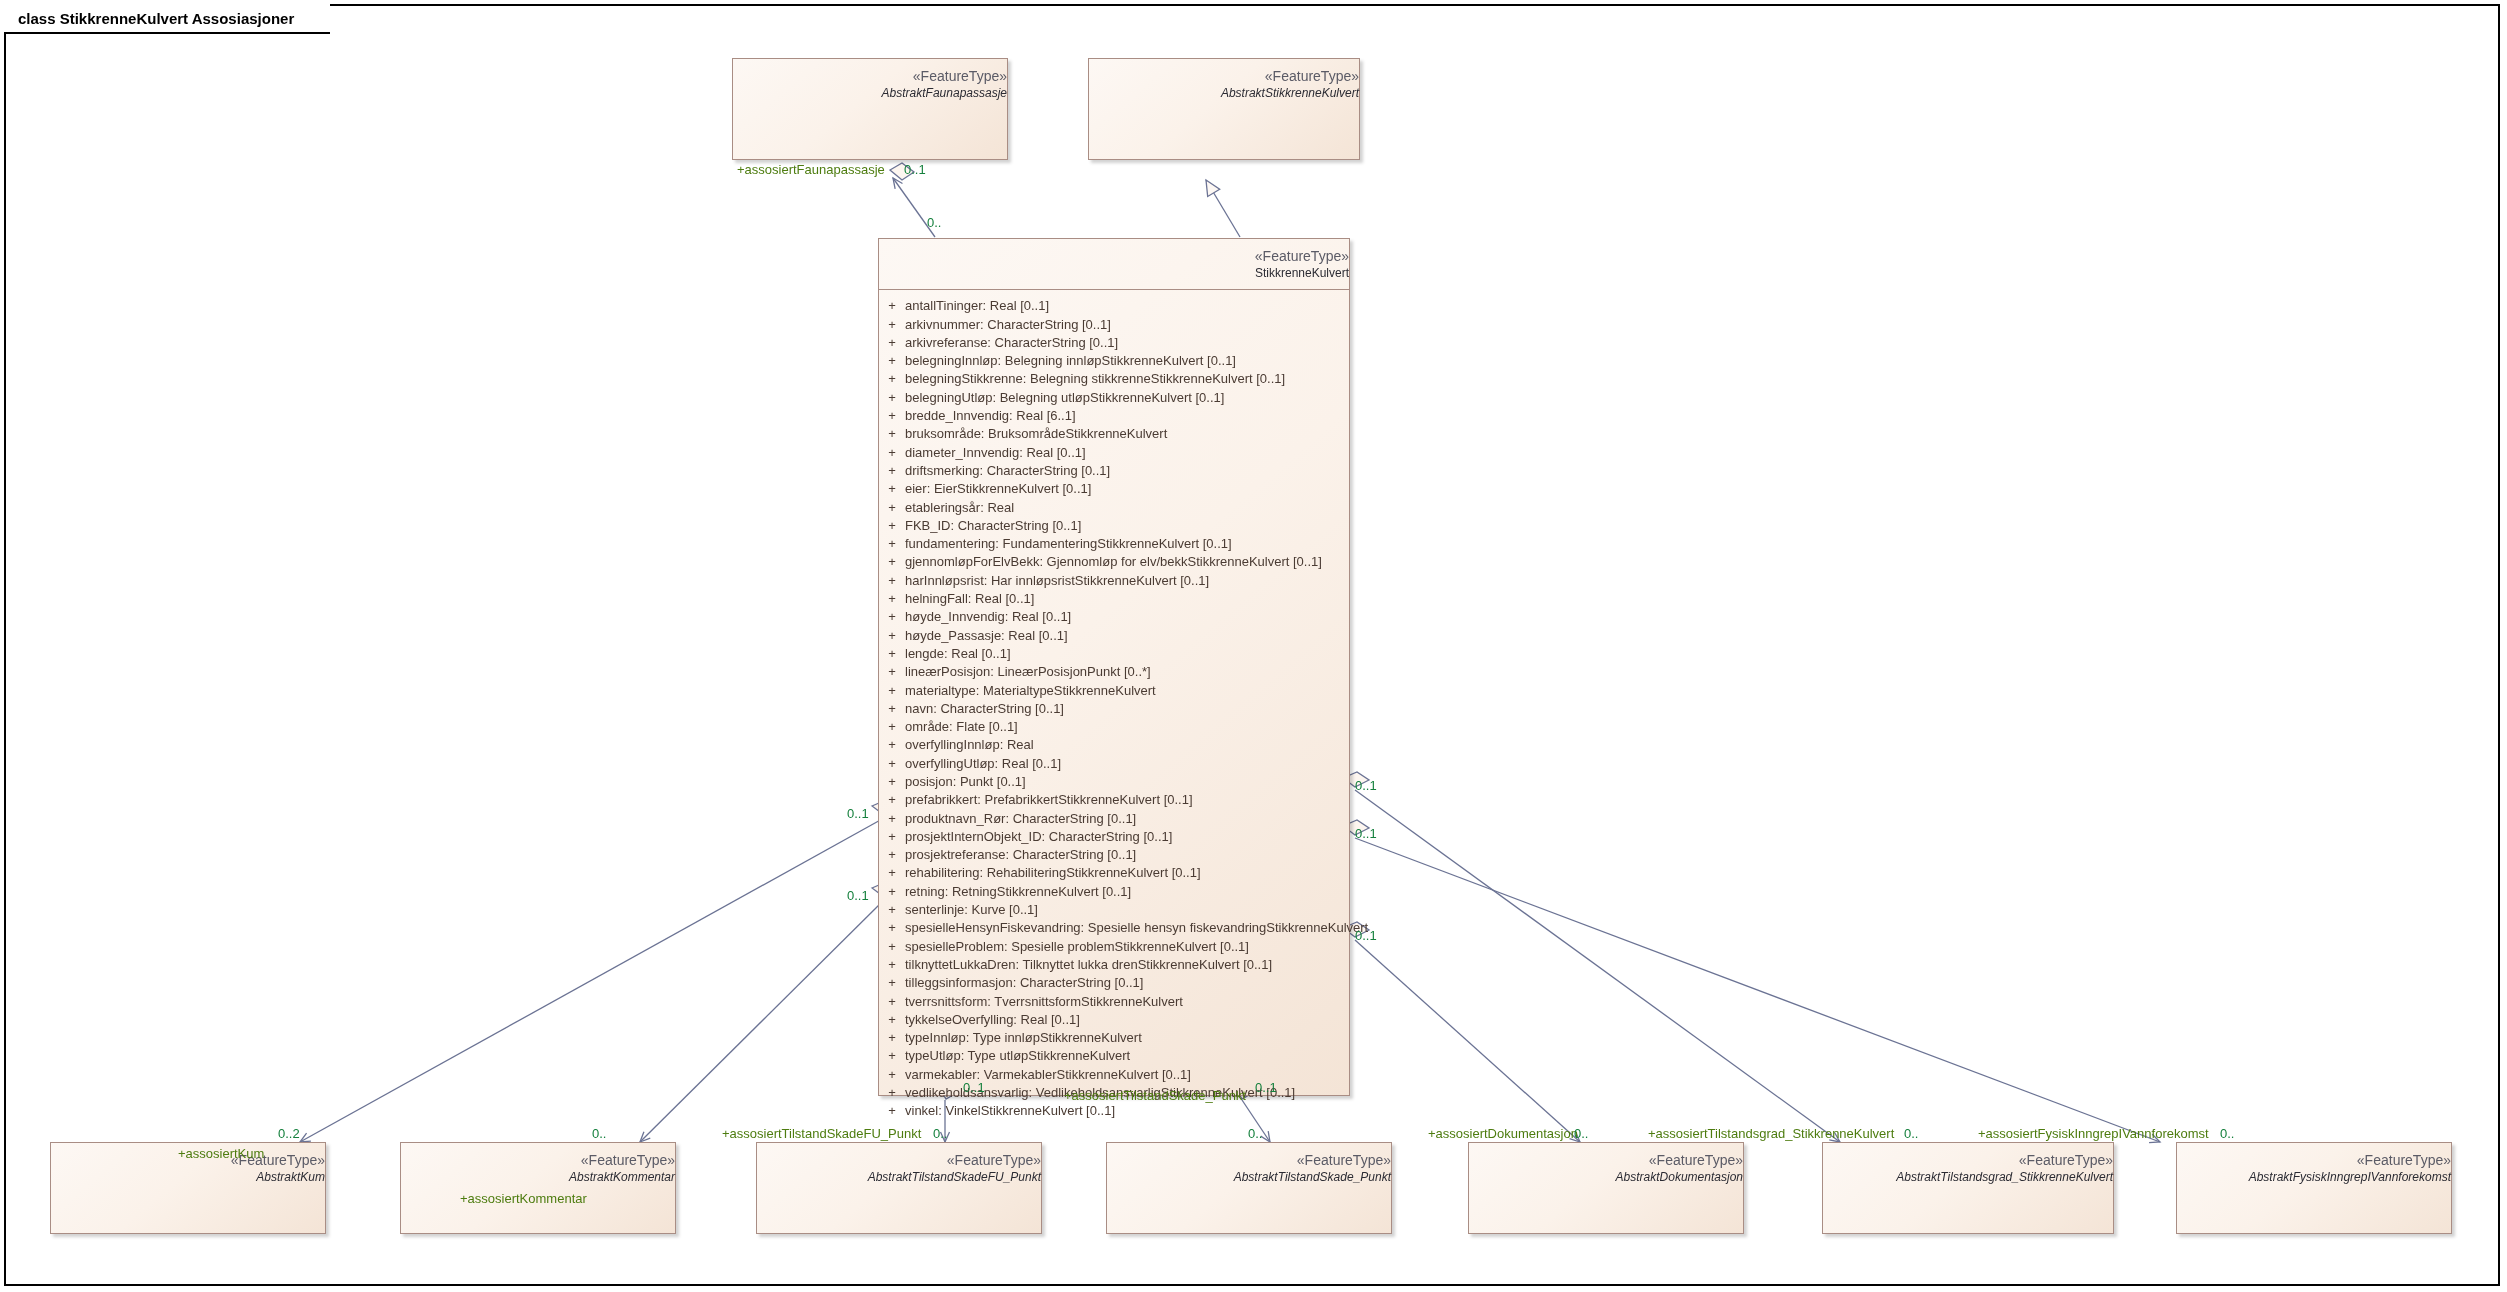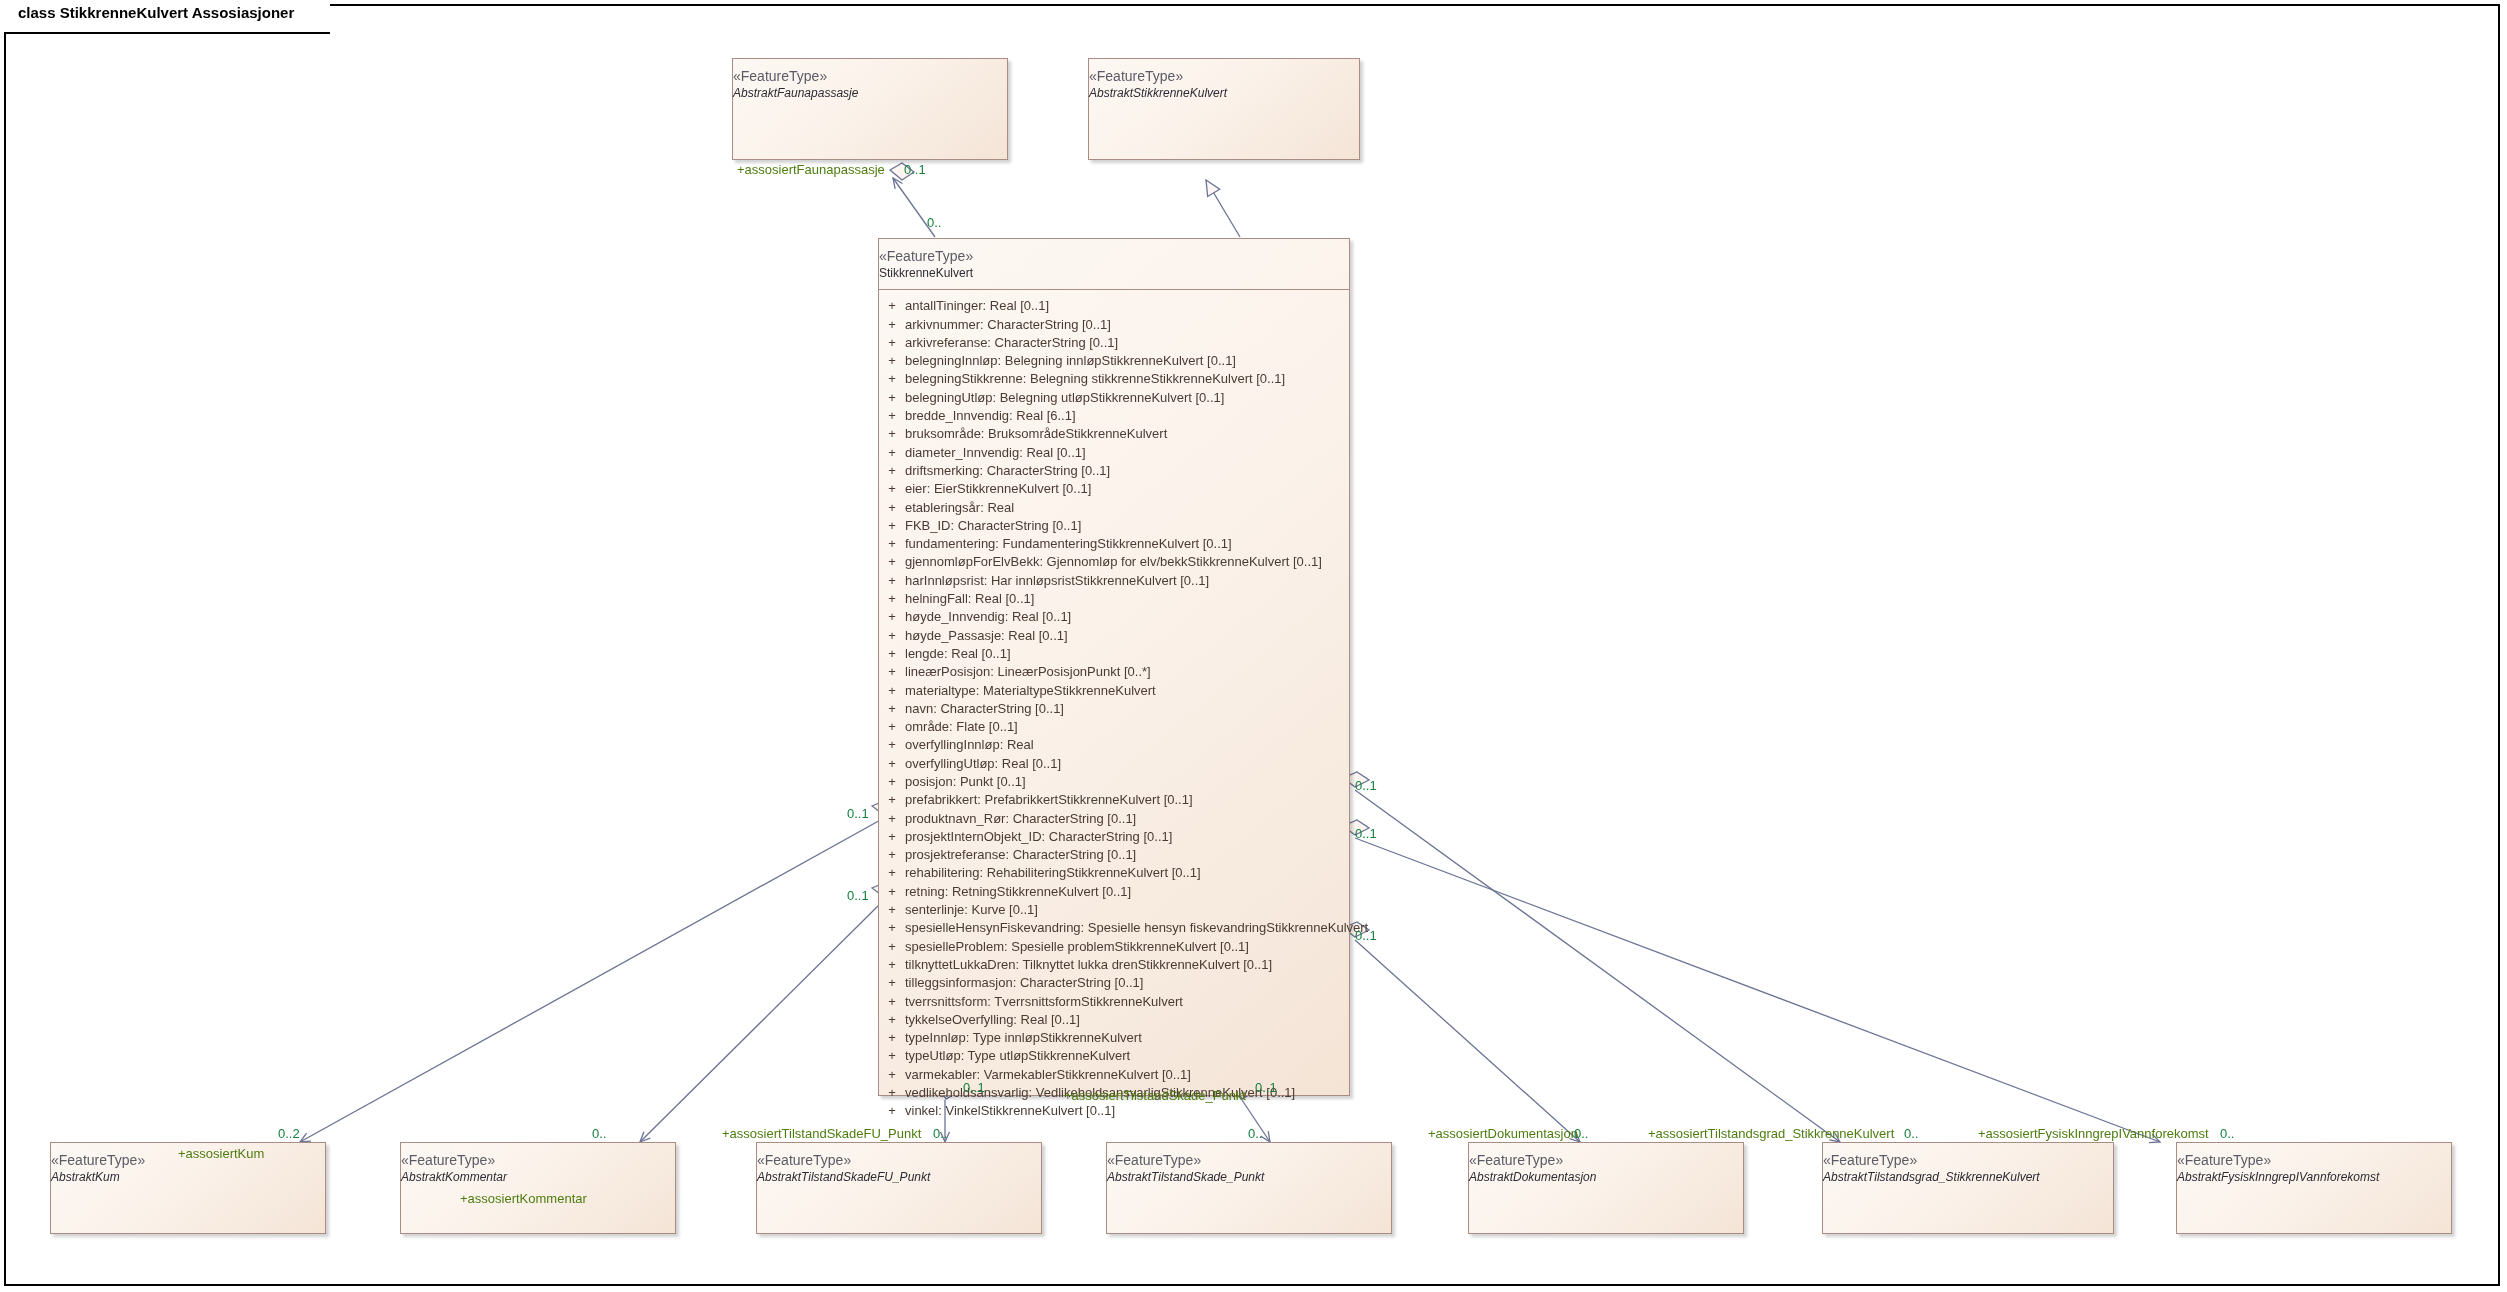--- a/index.html
+++ b/index.html
@@ -37,20 +37,21 @@
     height: 30px;
     border-right: 0;
     box-sizing: border-box;
     display: flex;
     align-items: center;
     background: #ffffff;
     z-index: 5;
   }
   .frame-tab-inner {
     display: flex;
+    align-items: center;
     height: 30px;
     padding: 0 8px 0 14px;
     border-bottom: 2px solid #000000;
     box-sizing: border-box;
     font-size: 15px;
     font-weight: bold;
     color: #000000;
     white-space: nowrap;
   }
   .frame-tab-slant {
@@ -85,21 +86,21 @@
   
   .cls {
     position: absolute;
     box-sizing: border-box;
     border: 1px solid #a98d84;
     background: linear-gradient(140deg, #fdf8f4 0%, #fbf2ea 45%, #f4e4d6 100%);
     box-shadow: 3px 3px 3px rgba(0,0,0,0.18);
     z-index: 2;
   }
   .cls-head {
-    text-align: left;
+    text-align: right;
     padding-top: 9px;
     padding-bottom: 8px;
     line-height: 1.28;
   }
   .cls.with-body .cls-head {
     border-bottom: 1px solid #a98d84;
   }
   .stereo {
     font-size: 14px;
     color: #5b5b66;

